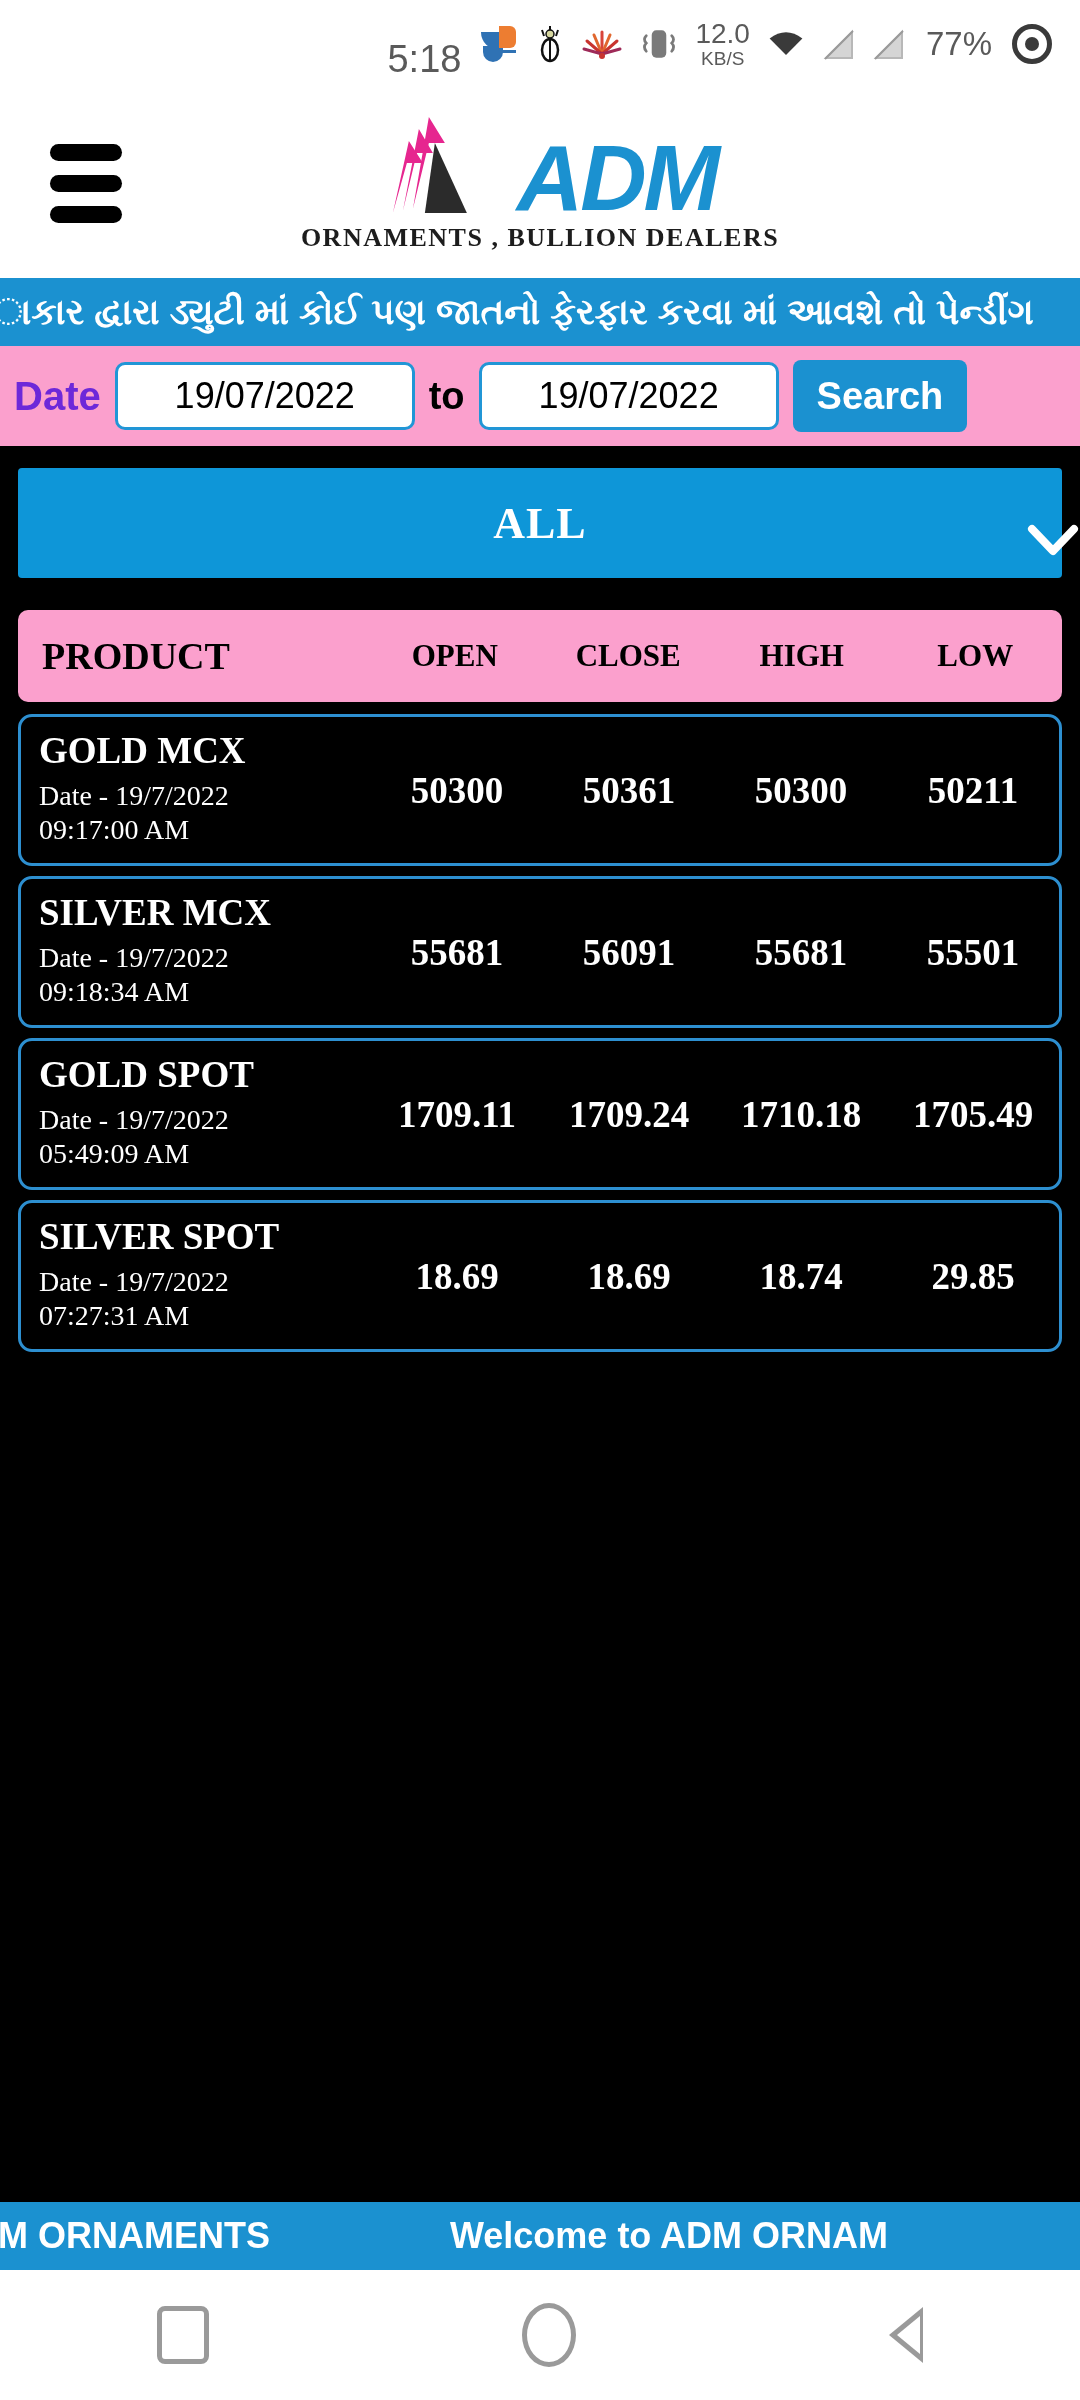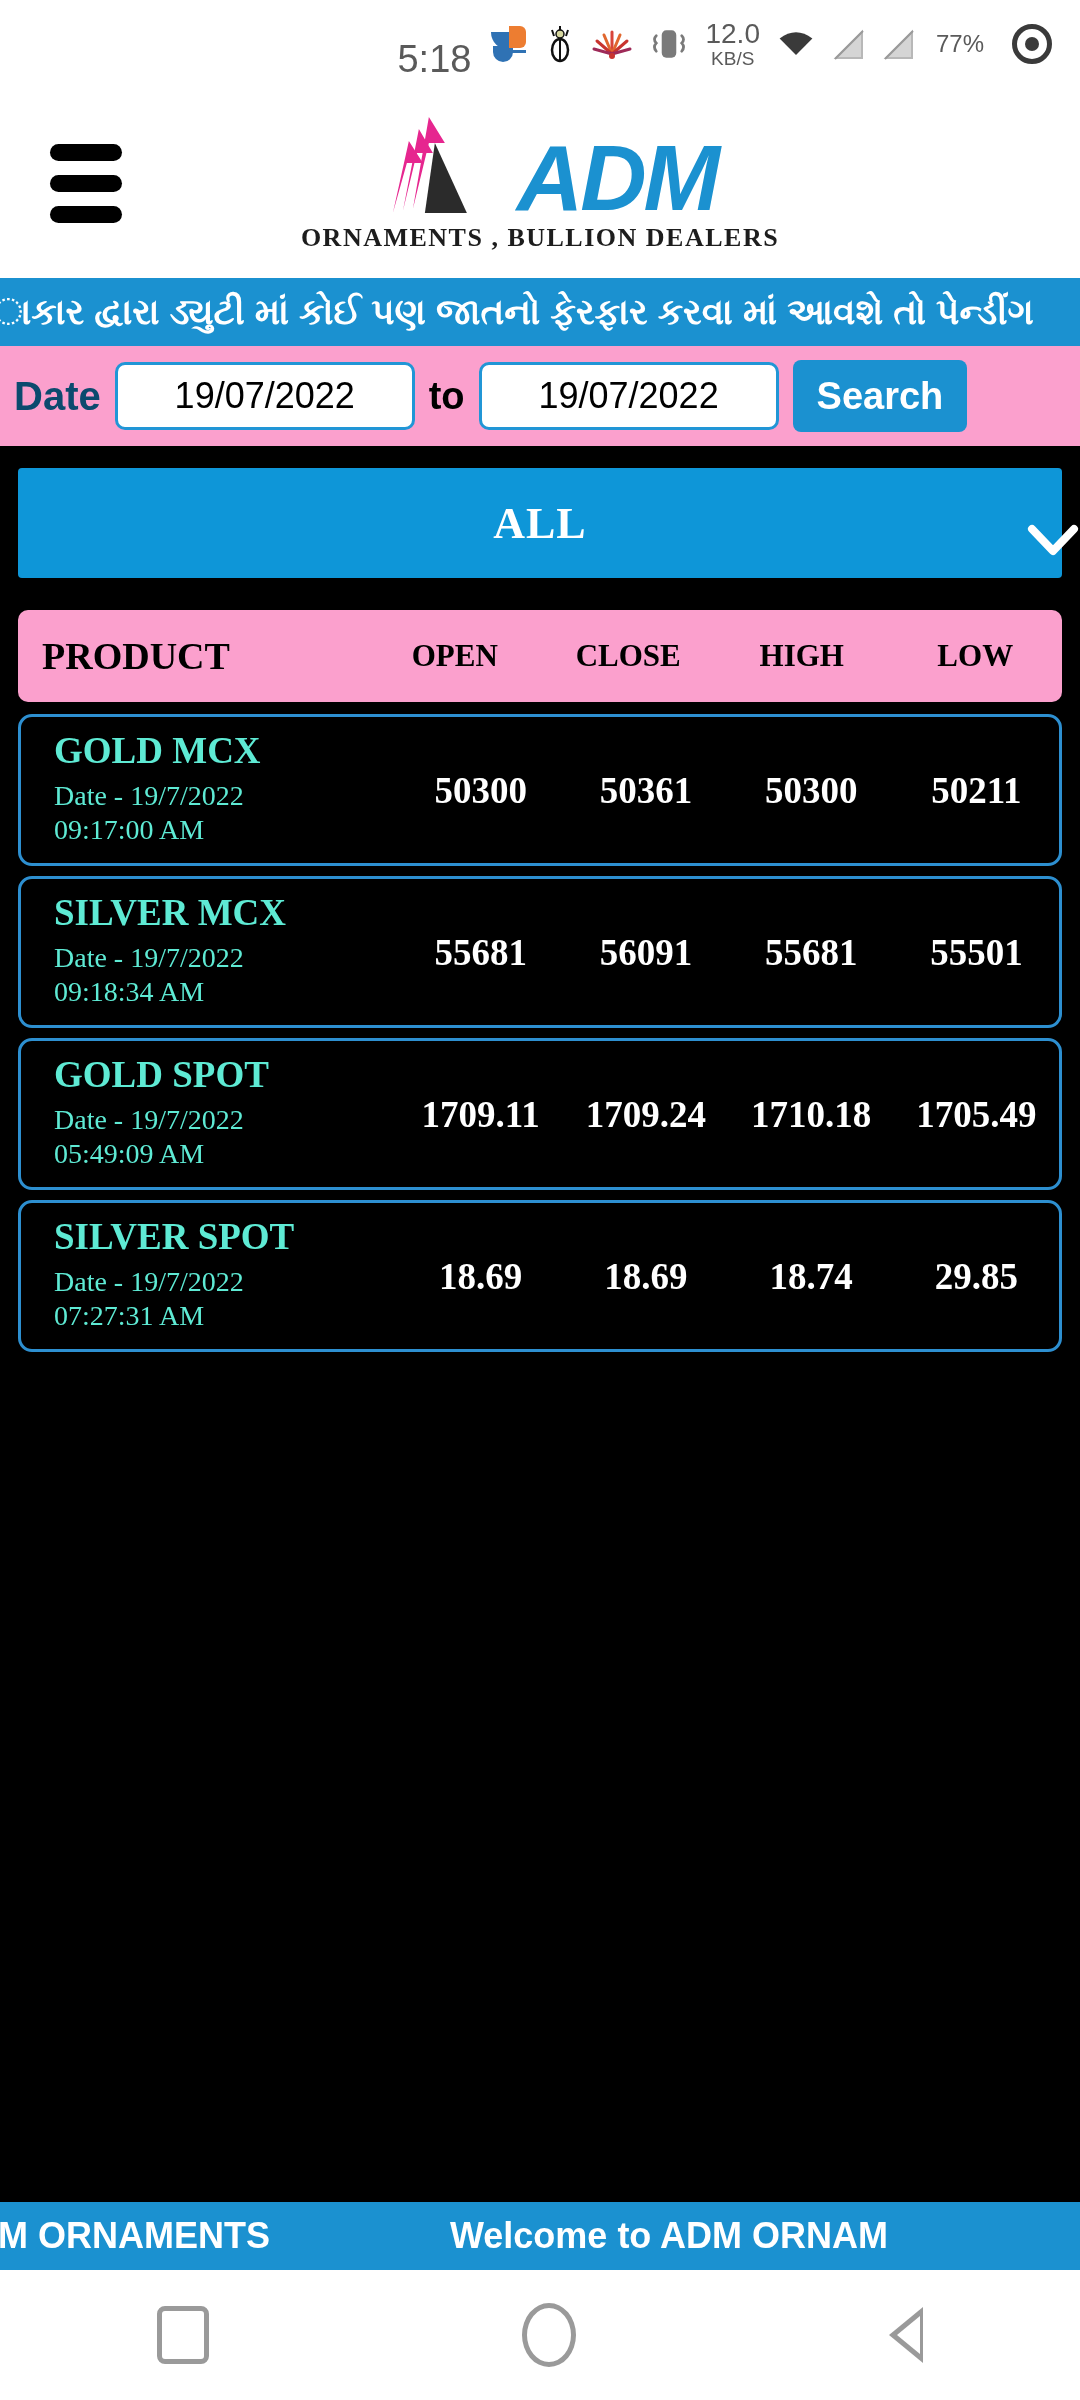--- a/index.html
+++ b/index.html
@@ -72,21 +72,21 @@
   .net-speed {
     display: flex; flex-direction: column; align-items: center;
     line-height: 1; color: #5a5a5a;
   }
   .net-speed .ns-num { font-size: 28px; font-weight: 400; }
   .net-speed .ns-unit { font-size: 19px; font-weight: 400; margin-top: 1px;}
 
   .icon-wifi { width: 40px; height: 40px; position: relative; }
   .icon-sim { width: 34px; height: 40px; position: relative; }
   .battery-pct {
-    font-size: 24px; color: #5a5a5a; margin-left: 4px; margin-right: 12px;
+    font-size: 33px; color: #5a5a5a; margin-left: 4px; margin-right: 4px;
   }
   .icon-battery {
     width: 40px; height: 40px; border-radius: 50%;
     border: 5px solid #3a3a3a; box-sizing: border-box;
     display:flex; align-items:center; justify-content:center;
   }
   .icon-battery .bcore { width: 14px; height: 14px; border-radius: 50%; background:#3a3a3a;}
 
   
   .app-header {
@@ -146,21 +146,21 @@
   
   .date-bar {
     background: #fba0cd;
     height: 100px;
     display: flex; align-items: center;
     padding: 0 14px;
     box-sizing: border-box;
     gap: 14px;
   }
   .date-label {
-    font-size: 40px; font-weight: bold; color: #0c4a6e;
+    font-size: 40px; font-weight: bold; color: #6d28d9;
   }
   .date-input {
     flex: 0 0 auto;
     width: 300px;
     height: 68px;
     border: 3px solid #2196d6;
     border-radius: 10px;
     background: #ffffff;
     color: #000;
     font-size: 36px;
@@ -241,24 +241,23 @@
     background: #000;
     height: 152px;
     display: flex;
     align-items: center;
     margin-bottom: 10px;
     box-sizing: border-box;
     overflow: hidden;
   }
   .row-product {
     flex: 0 0 350px;
-    padding-left: 6px;
-    box-sizing: border-box;
-    color: #5eead4;
-    margin-left: 27px;
+    padding-left: 18px;
+    box-sizing: border-box;
+    color: #ffffff;
   }
   .rp-name {
     font-size: 37px; font-weight: bold; line-height: 1.05; margin-bottom: 8px;
   }
   .rp-date {
     font-size: 28px; font-weight: normal; line-height: 1.22;
   }
   .row-val {
     flex: 1 1 0;
     text-align: center;

